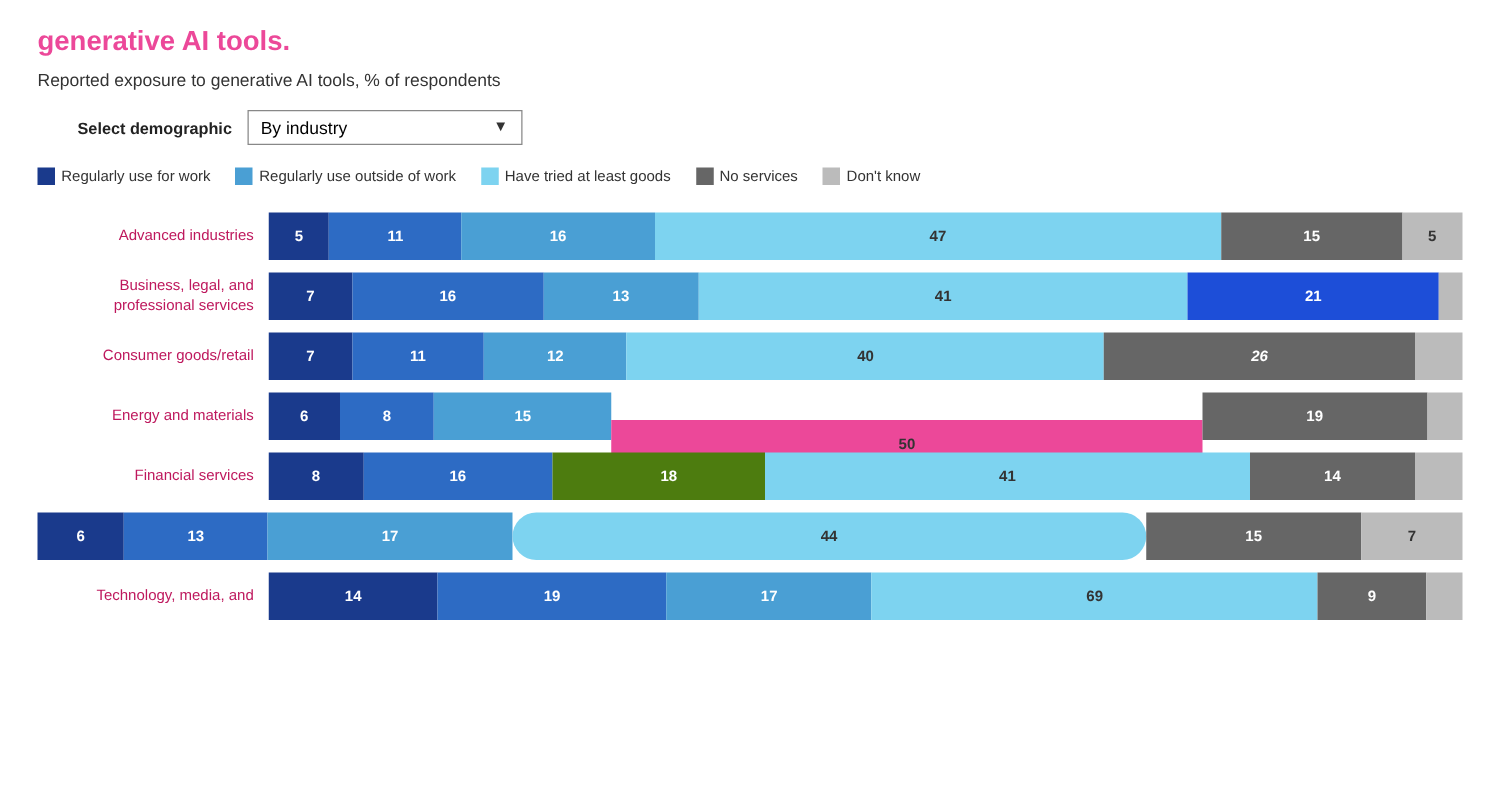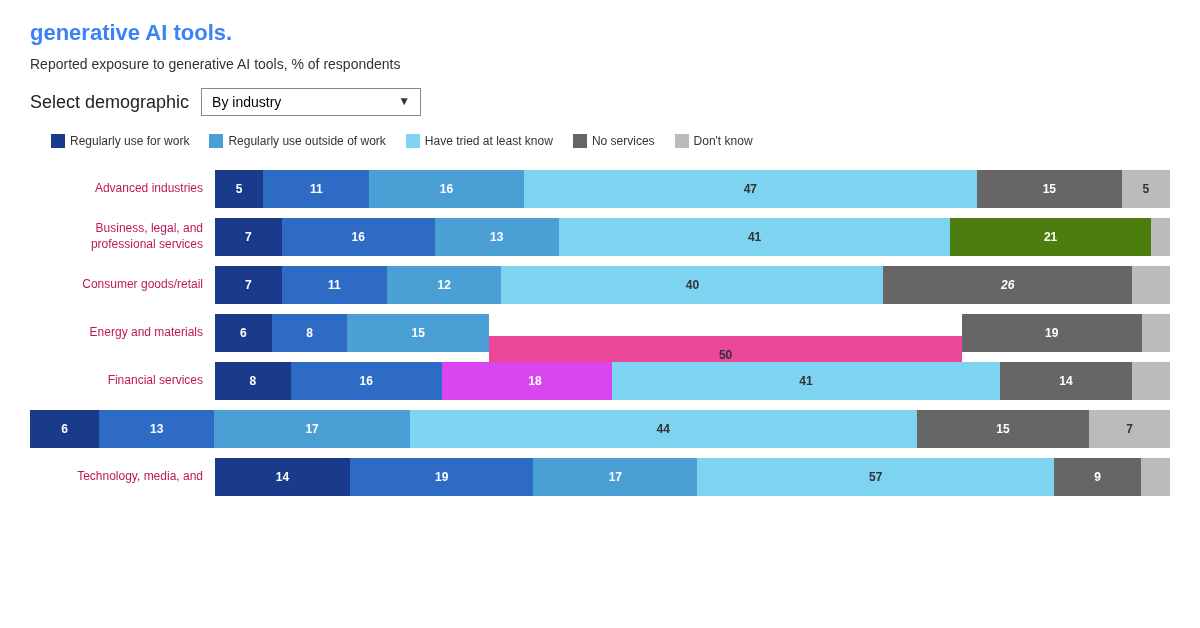--- a/index.html
+++ b/index.html
@@ -7,42 +7,43 @@
       font-family: Arial, sans-serif;
       background: #fff;
       padding: 20px 30px;
       width: 1200px;
       min-height: 628px;
       overflow: hidden;
     }
     .title {
       font-size: 22px;
       font-weight: bold;
-      color: #3b82f6;
+      color: #ec4899;
       margin-bottom: 10px;
       max-width: 600px;
     }
     .subtitle {
       font-size: 14px;
       color: #333;
       margin-bottom: 16px;
     }
     .subtitle strong {
       font-weight: normal;
     }
     .demographic-row {
       display: flex;
       align-items: center;
       gap: 12px;
       margin-bottom: 18px;
     }
     .demographic-label {
-      font-size: 18px;
-      font-weight: normal;
+      font-size: 13px;
+      font-weight: bold;
       color: #222;
+      margin-left: 32px;
     }
     .dropdown {
       display: flex;
       align-items: flex-start;
       border: 1px solid #888;
       padding: 5px 10px;
       min-width: 220px;
       cursor: pointer;
       background: #fff;
       font-size: 14px;
@@ -52,21 +53,20 @@
       font-size: 12px;
       color: #333;
     }
     .legend {
       display: flex;
       flex-wrap: wrap;
       gap: 20px 20px;
       margin-bottom: 22px;
       font-size: 12px;
       color: #333;
-      margin-left: 21px;
     }
     .legend-item {
       display: flex;
       align-items: center;
       gap: 5px;
     }
     .legend-swatch {
       width: 14px;
       height: 14px;
       flex-shrink: 0;
@@ -129,21 +129,21 @@
     <div class="legend-item">
     <div class="legend-swatch" style="background:#1a3a8c"></div>
     <span>Regularly use for work</span>
   </div>
     <div class="legend-item">
     <div class="legend-swatch" style="background:#4a9fd4"></div>
     <span>Regularly use outside of work</span>
   </div>
     <div class="legend-item">
     <div class="legend-swatch" style="background:#7dd3f0"></div>
-    <span>Have tried at least know</span>
+    <span>Have tried at least goods</span>
   </div>
     <div class="legend-item">
     <div class="legend-swatch" style="background:#666"></div>
     <span>No services</span>
   </div>
     <div class="legend-item">
     <div class="legend-swatch" style="background:#bbb"></div>
     <span>Don't know</span>
   </div>
   </div>
@@ -160,21 +160,21 @@
         <div class="bar-segment light-text" style="width: 5.05051%; background-color: rgb(187, 187, 187);">5</div>
       </div>
     </div>
     <div class="chart-row">
       <div class="row-label">Business, legal, and<br>professional services</div>
       <div class="bar-container">
         <div class="bar-segment" style="width: 7%; background-color: rgb(26, 58, 140);">7</div>
         <div class="bar-segment" style="width: 16%; background-color: rgb(45, 107, 196);">16</div>
         <div class="bar-segment" style="width: 13%; background-color: rgb(74, 159, 212);">13</div>
         <div class="bar-segment light-text" style="width: 41%; background-color: rgb(125, 211, 240);">41</div>
-        <div class="bar-segment" style="width: 21%; background-color: #4d7c0f;">21</div>
+        <div class="bar-segment" style="width: 21%; background-color: #1d4ed8;">21</div>
         <div class="bar-segment light-text" style="width: 2%; background-color: rgb(187, 187, 187);"></div>
       </div>
     </div>
     <div class="chart-row">
       <div class="row-label">Consumer goods/retail</div>
       <div class="bar-container">
         <div class="bar-segment" style="width: 7%; background-color: rgb(26, 58, 140);">7</div>
         <div class="bar-segment" style="width: 11%; background-color: rgb(45, 107, 196);">11</div>
         <div class="bar-segment" style="width: 12%; background-color: rgb(74, 159, 212);">12</div>
         <div class="bar-segment light-text" style="width: 40%; background-color: rgb(125, 211, 240);">40</div>
@@ -191,40 +191,40 @@
         <div class="bar-segment light-text" style="width: 49.505%; background-color: #ec4899; margin-top: 22px;">50</div>
         <div class="bar-segment" style="width: 18.8119%; background-color: rgb(102, 102, 102);">19</div>
         <div class="bar-segment light-text" style="width: 2.9703%; background-color: rgb(187, 187, 187);"></div>
       </div>
     </div>
     <div class="chart-row">
       <div class="row-label">Financial services</div>
       <div class="bar-container">
         <div class="bar-segment" style="width: 7.92079%; background-color: rgb(26, 58, 140);">8</div>
         <div class="bar-segment" style="width: 15.8416%; background-color: rgb(45, 107, 196);">16</div>
-        <div class="bar-segment" style="width: 17.8218%; background-color: #d946ef; padding-left: 16px;">18</div>
+        <div class="bar-segment" style="width: 17.8218%; background-color: #4d7c0f; padding-left: 16px;">18</div>
         <div class="bar-segment light-text" style="width: 40.5941%; background-color: rgb(125, 211, 240);">41</div>
         <div class="bar-segment" style="width: 13.8614%; background-color: rgb(102, 102, 102);">14</div>
         <div class="bar-segment light-text" style="width: 3.9604%; background-color: rgb(187, 187, 187);"></div>
       </div>
     </div>
     <div class="chart-row">
       <div class="bar-container">
         <div class="bar-segment" style="width: 6.06061%; background-color: rgb(26, 58, 140);">6</div>
         <div class="bar-segment" style="width: 10.101%; background-color: rgb(45, 107, 196);">13</div>
         <div class="bar-segment" style="width: 17.1717%; background-color: rgb(74, 159, 212);">17</div>
-        <div class="bar-segment light-text" style="width: 44.4444%; background-color: rgb(125, 211, 240);">44</div>
+        <div class="bar-segment light-text" style="width: 44.4444%; background-color: rgb(125, 211, 240); border-radius: 19px;">44</div>
         <div class="bar-segment" style="width: 15.1515%; background-color: rgb(102, 102, 102);">15</div>
         <div class="bar-segment light-text" style="width: 7.07071%; background-color: rgb(187, 187, 187);">7</div>
       </div>
     </div>
     <div class="chart-row">
       <div class="row-label">Technology, media, and</div>
       <div class="bar-container">
         <div class="bar-segment" style="width: 14.1414%; background-color: rgb(26, 58, 140);">14</div>
         <div class="bar-segment" style="width: 19.1919%; background-color: rgb(45, 107, 196);">19</div>
         <div class="bar-segment" style="width: 17.1717%; background-color: rgb(74, 159, 212);">17</div>
-        <div class="bar-segment light-text" style="width: 37.3737%; background-color: rgb(125, 211, 240);">57</div>
+        <div class="bar-segment light-text" style="width: 37.3737%; background-color: rgb(125, 211, 240);">69</div>
         <div class="bar-segment" style="width: 9.09091%; background-color: rgb(102, 102, 102);">9</div>
         <div class="bar-segment light-text" style="width: 3.0303%; background-color: rgb(187, 187, 187);"></div>
       </div>
     </div>
   </div>
 
 </body></html>

